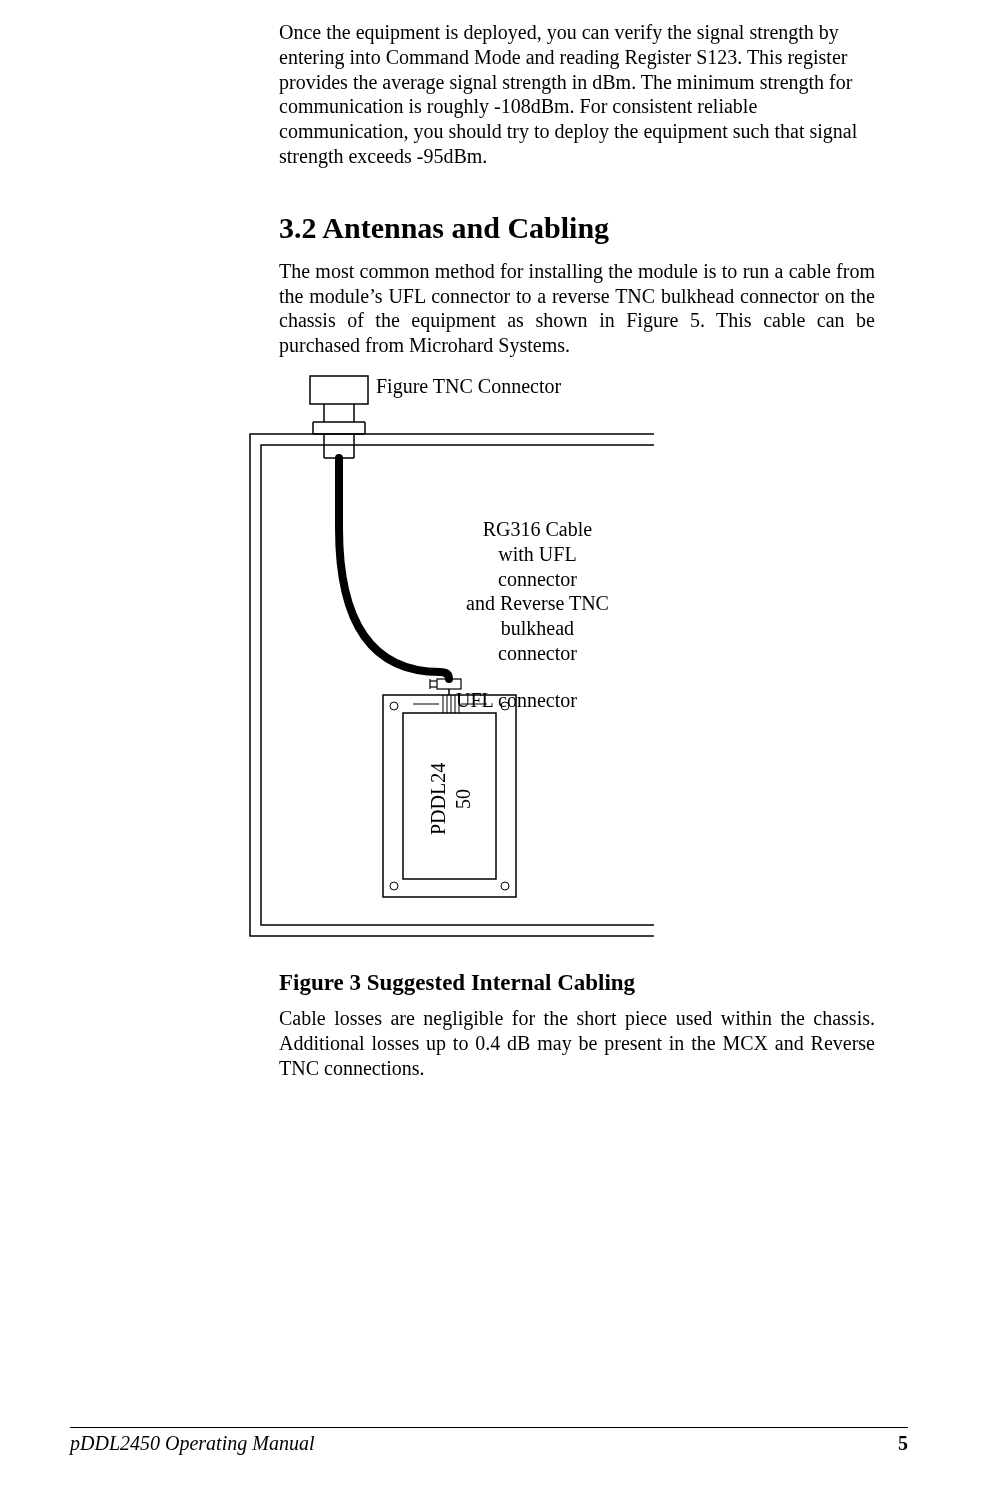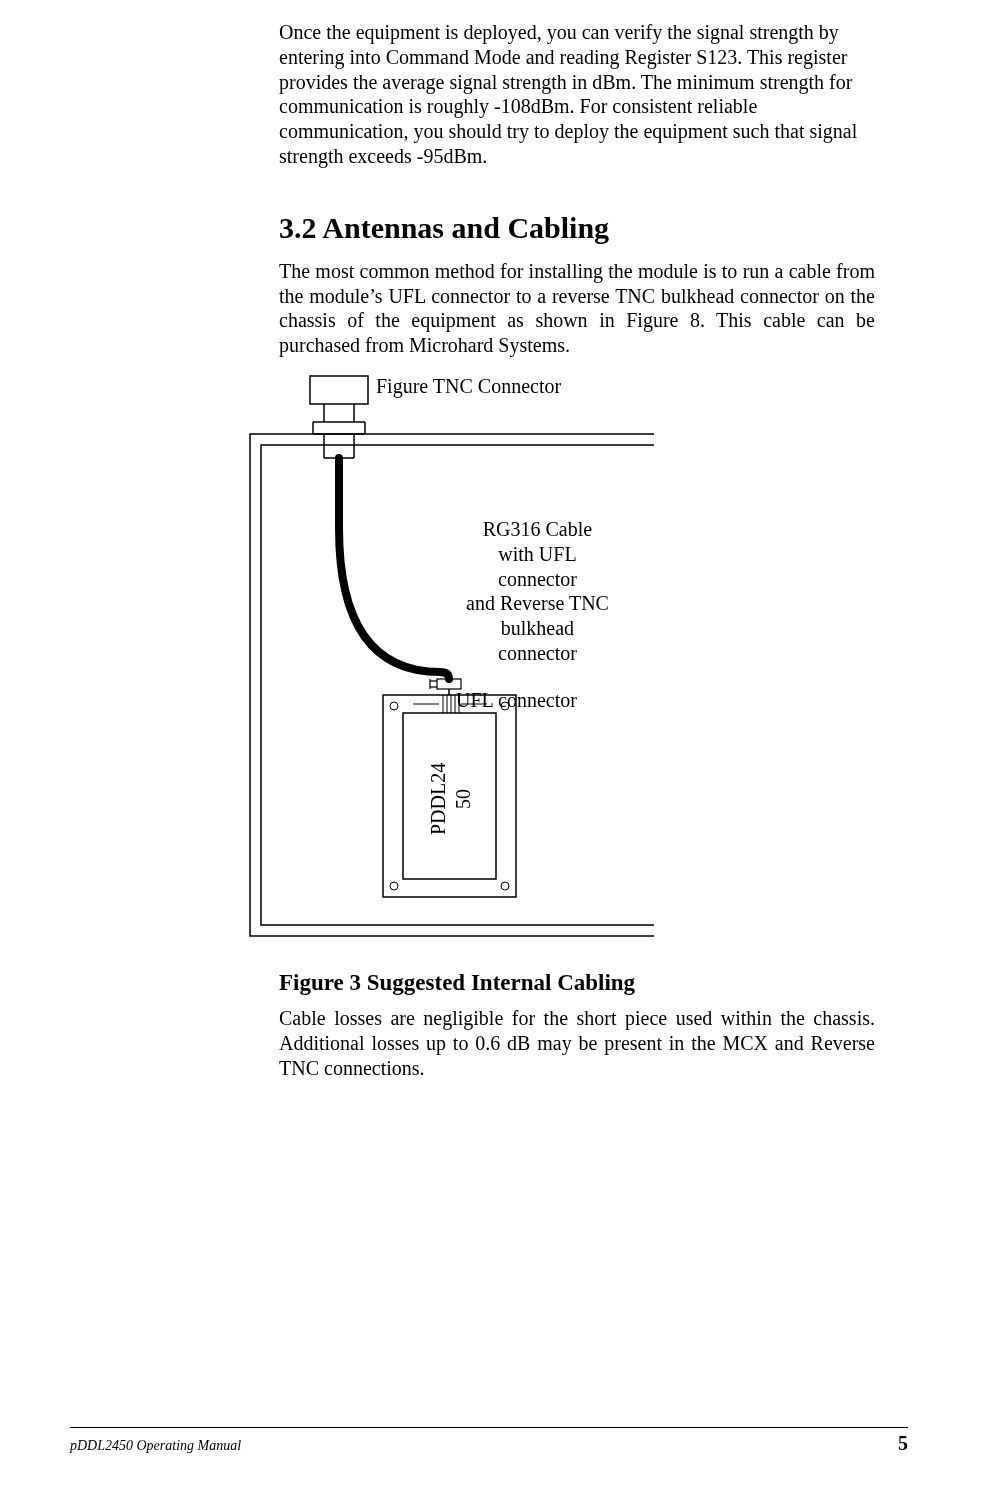--- a/index.html
+++ b/index.html
@@ -59,34 +59,34 @@
     position: absolute;
     left: 70px;
     right: 73px;
     bottom: 40px;
     border-top: 1.5px solid #000;
     padding-top: 4px;
     display: flex;
     justify-content: space-between;
     align-items: baseline;
   }
-  .footer-left { font-style: italic; font-size: 14px; }
+  .footer-left { font-style: italic; font-size: 20px; }
   .footer-right { font-weight: bold; font-size: 20px; }
 </style>
 </head>
 <body>
 
 <div class="page">
   <div class="content">
 
     <p>Once the equipment is deployed, you can verify the signal strength by entering into Command Mode and reading Register S123.  This register provides the average signal strength in dBm.  The minimum strength for communication is roughly -108dBm.  For consistent reliable communication, you should try to deploy the equipment such that signal strength exceeds -95dBm.</p>
 
     <h2>3.2   Antennas and Cabling</h2>
 
-    <p class="justify">The most common method for installing the module is to run a cable from the module’s UFL connector to a reverse TNC bulkhead connector on the chassis of the equipment as shown in Figure 8.  This cable can be purchased from Microhard Systems.</p>
+    <p class="justify">The most common method for installing the module is to run a cable from the module’s UFL connector to a reverse TNC bulkhead connector on the chassis of the equipment as shown in Figure 5.  This cable can be purchased from Microhard Systems.</p>
 
     <div class="figure">
       <svg viewBox="0 0 600 576" width="600" height="576">
         <g stroke="#000" fill="none">
 
           <rect x="256" y="4" width="58" height="28" stroke-width="1.5"></rect>
           <line x1="270" y1="32" x2="270" y2="50" stroke-width="1.5"></line>
           <line x1="300" y1="32" x2="300" y2="50" stroke-width="1.5"></line>
           <line x1="259" y1="50" x2="311" y2="50" stroke-width="1.5"></line>
           <line x1="259" y1="62" x2="311" y2="62" stroke-width="1.5"></line>
@@ -133,20 +133,20 @@
 connector
 and Reverse TNC
 bulkhead
 connector</span>
       <span class="lbl" style="left:402px; top:316px;">UFL connector</span>
       <span class="lbl" style="left:372px; top:463px; transform:rotate(-90deg); transform-origin:left top; text-align:center;">PDDL24
 50</span>
     </div>
 
     <div class="figcap">Figure 3 Suggested Internal Cabling</div>
-    <p class="justify">Cable losses are negligible for the short piece used within the chassis.  Additional losses up to 0.6 dB may be present in the MCX and Reverse TNC connections.</p>
+    <p class="justify">Cable losses are negligible for the short piece used within the chassis.  Additional losses up to 0.4 dB may be present in the MCX and Reverse TNC connections.</p>
   </div>
 
   <div class="footer">
     <span class="footer-left">pDDL2450 Operating Manual</span>
     <span class="footer-right">5</span>
   </div>
 </div>
 
 </body></html>

